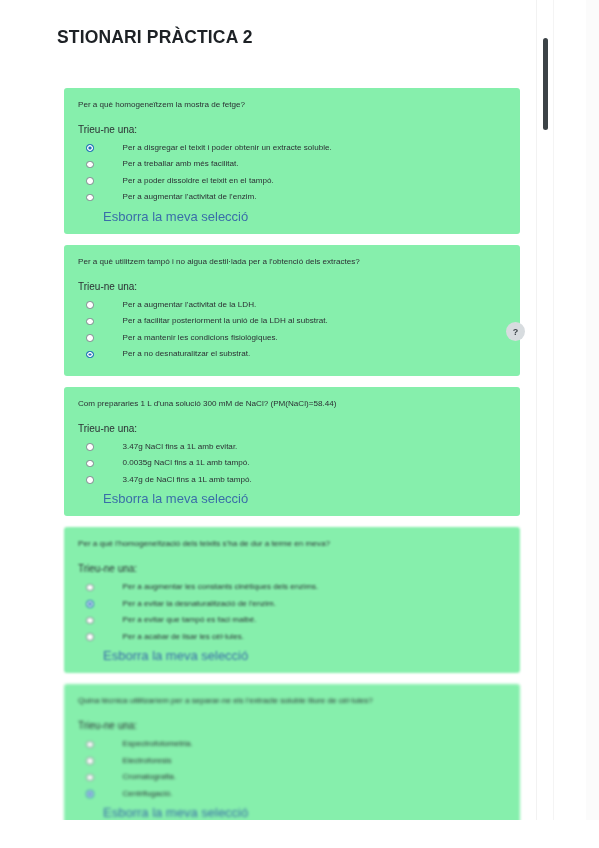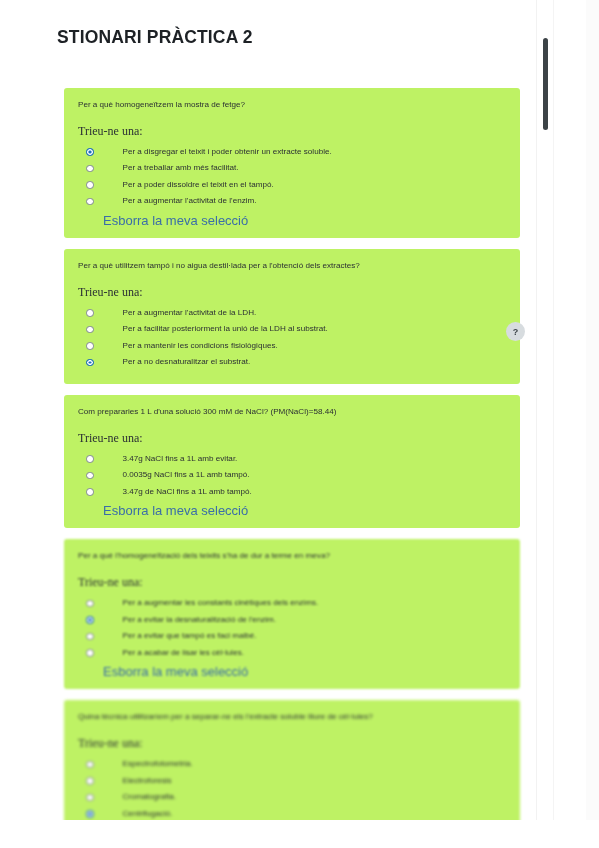--- a/index.html
+++ b/index.html
@@ -35,39 +35,38 @@
   
   .content-col {
     position: absolute;
     left: 64px;
     top: 88px;
     width: 456px;
   }
 
   
   .qcard {
-    background: #bef264;
+    background: #86efac;
     border-radius: 3px;
     padding: 12px 14px 10px 14px;
     margin-bottom: 11px;
     position: relative;
   }
 
   .qtext {
     font-size: 8.1px;
     color: #2b3033;
     line-height: 1.35;
     margin-bottom: 13px;
   }
 
   .choose-label {
-    font-size: 12px;
+    font-size: 10px;
     color: #2b3033;
     margin-bottom: 8px;
-    font-family: Liberation Serif, serif;
   }
 
   .opts { list-style: none; }
 
   .opt {
     display: flex;
     align-items: flex-start;
     margin-bottom: 6px;
     gap: 20px;
   }

